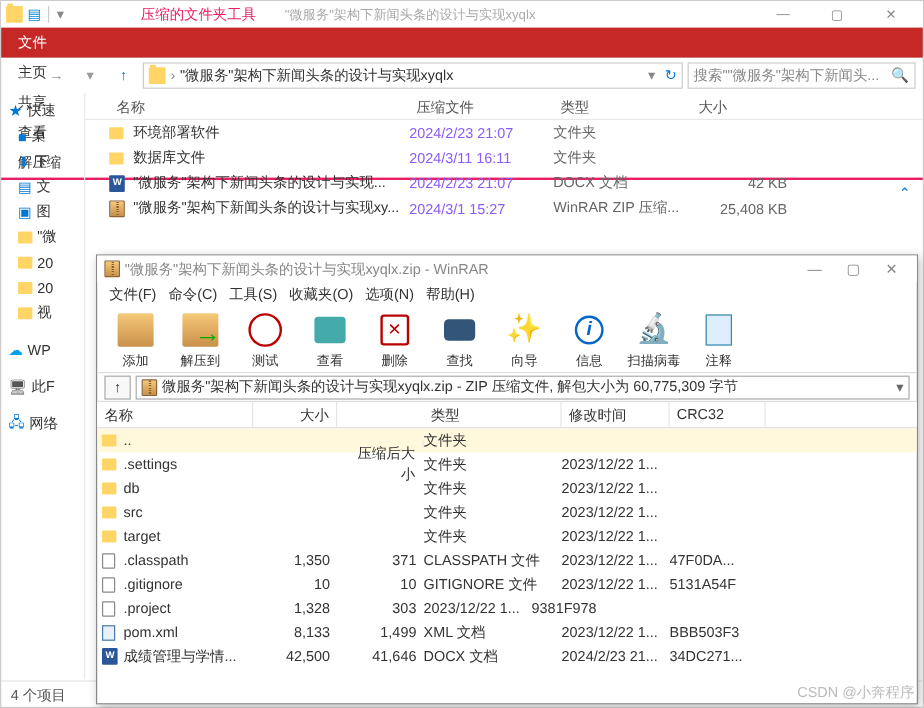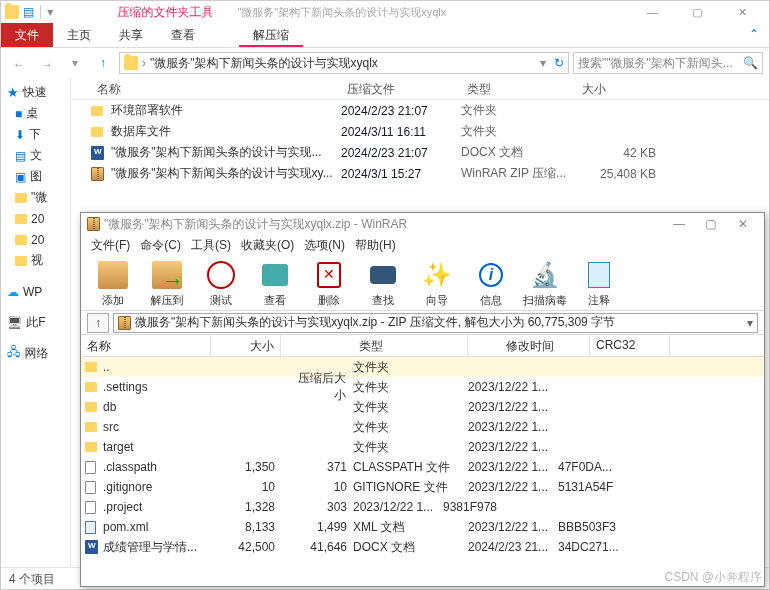--- a/index.html
+++ b/index.html
@@ -11,21 +11,21 @@
 .tb-icon { width: 14px; height: 14px; display: inline-block; }
 .folder-icon { background: #ffd666; border-radius: 1px; position: relative; }
 .folder-icon::before { content: ""; position: absolute; top: -2px; left: 1px; width: 5px; height: 3px; background: #ffd666; border-radius: 1px 1px 0 0; }
 .qat-sep { width: 1px; height: 14px; background: #ccc; margin: 0 2px; }
 .title-text { color: #888; font-size: 11px; margin-left: 6px; }
 .title-pink { color: #e91e63; font-size: 12px; font-weight: 500; margin-left: 60px; }
 .title-gray { color: #aaa; margin-left: 20px; }
 .win-controls { margin-left: auto; display: flex; }
 .win-btn { width: 45px; height: 22px; display: flex; align-items: center; justify-content: center; color: #888; font-size: 11px; }
 
-.ribbon { height: 25px; display: flex; border-bottom: 1px solid #ddd; }
+.ribbon { height: 25px; display: flex; border-bottom: 1px solid #ddd; flex-direction: column; }
 .rib-tab { padding: 4px 14px; font-size: 12px; }
 .rib-file { background: #c62828; color: #fff; }
 .rib-active { border-bottom: 2px solid #e91e63; }
 
 .addr-bar { height: 30px; display: flex; align-items: center; padding: 2px 6px; gap: 4px; }
 .nav-btn { width: 24px; height: 24px; border-radius: 2px; display: flex; align-items: center; justify-content: center; color: #999; }
 .nav-btn.enabled { color: #0078d7; }
 .addr-box { flex: 1; border: 1px solid #ccc; height: 22px; display: flex; align-items: center; padding: 0 4px; gap: 4px; }
 .search-box { width: 190px; border: 1px solid #ccc; height: 22px; display: flex; align-items: center; padding: 0 4px; color: #888; }
 
@@ -38,21 +38,21 @@
 .sb-pc { color: #555; }
 .sb-folder { width: 12px; height: 10px; background: #ffd666; border-radius: 1px; display: inline-block; }
 
 .main { flex: 1; position: relative; }
 .cols { display: flex; border-bottom: 1px solid #e8e8e8; height: 22px; padding-left: 20px; }
 .col { padding: 3px 6px; color: #555; font-size: 12px; }
 .col.n { width: 250px; } .col.d { width: 120px; } .col.t { width: 115px; } .col.s { width: 80px; }
 .file-row { display: flex; padding-left: 20px; height: 21px; align-items: center; }
 .file-row .ic { width: 16px; margin-right: 4px; display: flex; align-items: center; }
 .file-row .n { width: 230px; overflow: hidden; text-overflow: ellipsis; white-space: nowrap; }
-.file-row .d { width: 120px; color: #0f172a; }
+.file-row .d { width: 120px; color: #8b5cf6; }
 .file-row .t { width: 115px; color: #666; overflow: hidden; white-space: nowrap; }
 .file-row .s { width: 80px; text-align: right; color: #666; }
 .docx-ic { width: 13px; height: 14px; background: #2b579a; border-radius: 1px; position: relative; }
 .docx-ic::after { content: "W"; position: absolute; color: #fff; font-size: 8px; left: 3px; top: 1px; font-weight: bold; }
 .zip-ic { width: 13px; height: 14px; background: linear-gradient(#f5c97a,#c9904a); border: 1px solid #8b6130; border-radius: 1px; position: relative; }
 .zip-ic::after { content: ""; position: absolute; left: 5px; top: 0; width: 2px; height: 100%; background: repeating-linear-gradient(#8b6130 0 1px, transparent 1px 2px); }
 
 .status { position: absolute; bottom: 0; left: 0; height: 22px; border-top: 1px solid #e5e5e5; width: 100%; padding: 3px 8px; color: #555; }
 
 
@@ -68,21 +68,21 @@
 .wr-tool { width: 52px; display: flex; flex-direction: column; align-items: center; justify-content: center; gap: 1px; }
 .wr-tool-ic { width: 34px; height: 34px; display: flex; align-items: center; justify-content: center; font-size: 22px; }
 .wr-tool-lbl { font-size: 11px; }
 
 .wr-path { height: 24px; display: flex; align-items: center; padding: 2px 6px; gap: 4px; border-bottom: 1px solid #ddd; }
 .wr-up { width: 22px; height: 20px; border: 1px solid #aaa; display: flex; align-items: center; justify-content: center; background: #f8f8f8; }
 .wr-path-box { flex: 1; border: 1px solid #aaa; height: 20px; padding: 2px 4px; display: flex; align-items: center; gap: 4px; overflow: hidden; white-space: nowrap; }
 
 .wr-cols { display: flex; border-bottom: 1px solid #ddd; height: 22px; background: #fff; }
 .wr-col { padding: 3px 6px; border-right: 1px solid #e5e5e5; font-size: 12px; }
-.wr-col.wn { width: 130px; } .wr-col.ws { width: 70px; text-align: right; } .wr-col.wp { width: 72px; text-align: right; margin-top: 32px; } .wr-col.wt { width: 115px; } .wr-col.wm { width: 90px; margin-left: 32px; } .wr-col.wc { width: 80px; }
+.wr-col.wn { width: 130px; } .wr-col.ws { width: 70px; text-align: right; } .wr-col.wp { width: 72px; text-align: right; margin-top: 32px; } .wr-col.wt { width: 115px; } .wr-col.wm { width: 90px; } .wr-col.wc { width: 80px; }
 
 .wr-rows { height: calc(100% - 145px); overflow: hidden; }
 .wr-row { display: flex; height: 20px; align-items: center; font-size: 12px; }
 .wr-row.sel { background: #fff8dc; }
 .wr-row .wic { width: 18px; margin-left: 4px; display: flex; align-items: center; }
 .wr-row .wn { width: 108px; overflow: hidden; white-space: nowrap; }
 .wr-row .ws { width: 70px; text-align: right; padding-right: 6px; }
 .wr-row .wp { width: 72px; text-align: right; padding-right: 6px; }
 .wr-row .wt { width: 115px; overflow: hidden; white-space: nowrap; }
 .wr-row .wm { width: 90px; overflow: hidden; white-space: nowrap; }

